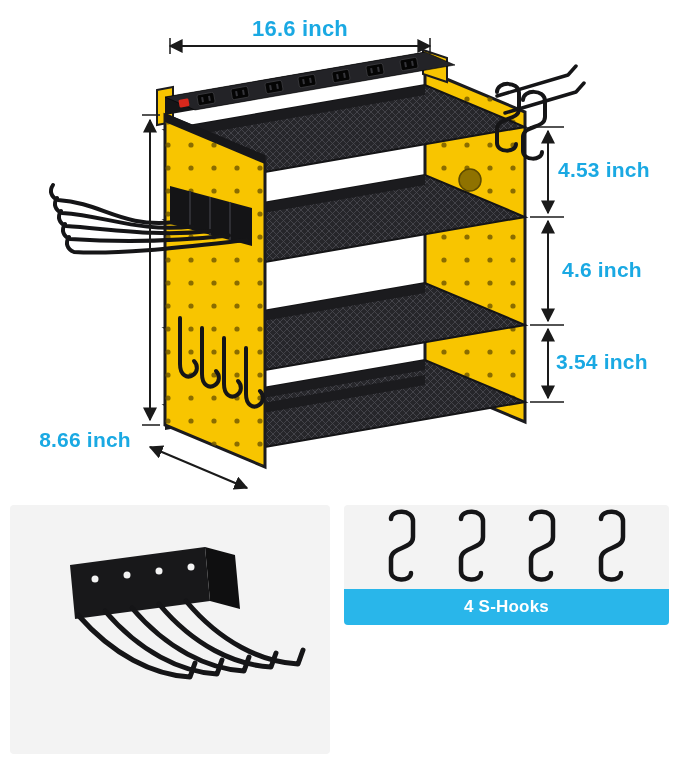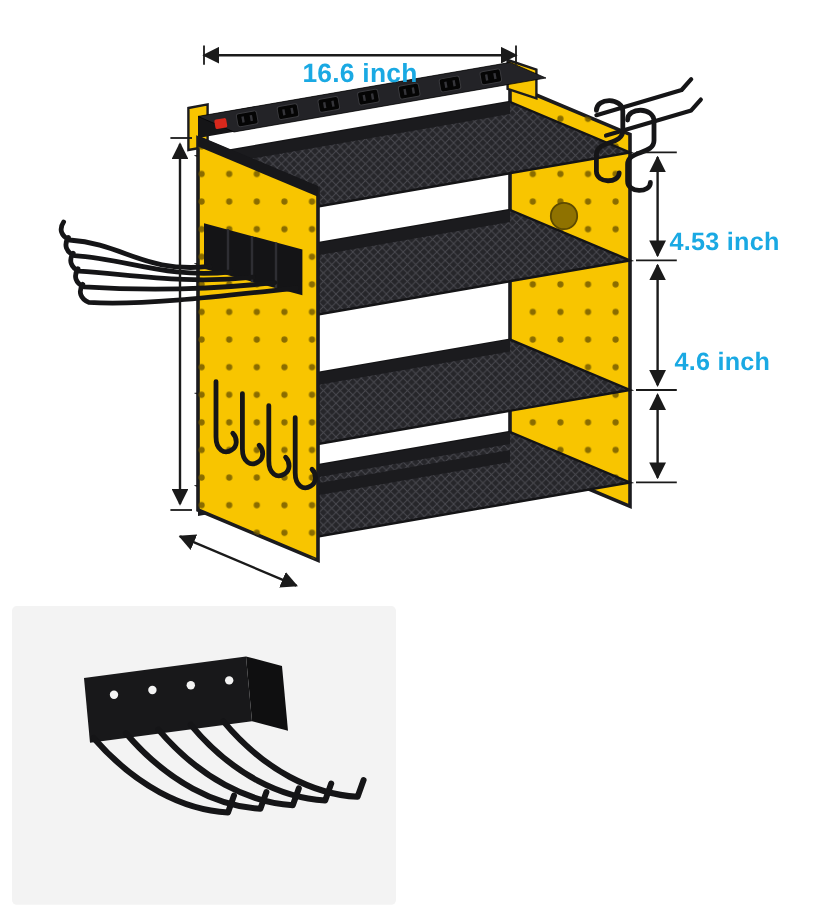--- a/index.html
+++ b/index.html
@@ -1,21 +1,21 @@
 <!DOCTYPE html>
 <html><head>
 <meta charset="utf-8">
 <style>
   html,body{margin:0;padding:0;background:#ffffff;}
   .page{position:relative;width:679px;height:764px;background:#ffffff;overflow:hidden;
         font-family:"Liberation Sans",sans-serif;}
   .hero{position:absolute;left:0;top:0;width:679px;height:500px;background:#ffffff;}
   .hero svg{position:absolute;left:0;top:0;}
   .dim-label{position:absolute;color:#1aa9e3;font-weight:bold;font-size:21px;
-             letter-spacing:0.2px;white-space:nowrap;margin-top:32px;}
+             letter-spacing:0.2px;white-space:nowrap;}
   .dim-center{text-align:center;}
   .dim-top{left:230px;top:16px;width:140px;font-size:22px;}
   .dim-left{left:28px;top:258px;width:118px;}
   .dim-bottom{left:26px;top:428px;width:118px;}
   .dim-r1{left:558px;top:158px;}
   .dim-r2{left:562px;top:258px;}
   .dim-r3{left:556px;top:350px;}
   .panel{position:absolute;background:#f3f3f3;border-radius:4px;overflow:hidden;}
   .panel svg{position:absolute;left:0;top:0;}
   .panel-left{left:10px;top:505px;width:320px;height:249px;}
@@ -167,35 +167,46 @@
 
         <line class="tick" x1="142" y1="115" x2="160" y2="115"></line>
         <line class="tick" x1="142" y1="425" x2="160" y2="425"></line>
         <line class="dimline" x1="150" y1="120" x2="150" y2="420" marker-start="url(#ah)" marker-end="url(#ah)"></line>
 
         <line class="dimline" x1="150" y1="447" x2="247" y2="488" marker-start="url(#ah)" marker-end="url(#ah)"></line>
       </g>
     </svg>
 
     <div class="dim-label dim-top dim-center">16.6 inch</div>
+    <div class="dim-label dim-bottom dim-center">8.66 inch</div>
     <div class="dim-label dim-r1">4.53 inch</div>
     <div class="dim-label dim-r2">4.6 inch</div>
+    <div class="dim-label dim-r3">3.54 inch</div>
   </div>
 
   <div class="panel panel-left">
     <svg width="320" height="212" viewBox="0 0 320 212">
       <polygon points="195,42 225,50 230,104 200,96" fill="#0f0f10"></polygon>
       <polygon points="60,60 195,42 200,96 65,114" fill="#18181a"></polygon>
       <circle cx="85" cy="74" r="3.5" fill="#f3f3f3"></circle>
       <circle cx="117" cy="70" r="3.5" fill="#f3f3f3"></circle>
       <circle cx="149" cy="66" r="3.5" fill="#f3f3f3"></circle>
       <circle cx="181" cy="62" r="3.5" fill="#f3f3f3"></circle>
       <path class="wire" stroke-width="5" d="M68,110 C103,150 143,170 180,172 l5,-14"></path>
       <path class="wire" stroke-width="5" d="M95,106 C130,147 171,167 207,169 l5,-14"></path>
       <path class="wire" stroke-width="5" d="M122,103 C157,144 198,164 234,166 l5,-14"></path>
       <path class="wire" stroke-width="5" d="M149,99 C184,141 225,160 261,162 l5,-14"></path>
       <path class="wire" stroke-width="5" d="M176,96 C211,138 252,157 288,159 l5,-14"></path>
     </svg>
   </div>
 
+  <div class="panel panel-rt">
+    <svg width="325" height="84" viewBox="0 0 325 84">
+      <path class="wire" stroke-width="4.5" d="M47,14 C47,4 69,4 69,16 L69,32 C69,45 47,41 47,54 L47,66 C47,77 67,77 67,68"></path>
+      <path class="wire" stroke-width="4.5" d="M117,14 C117,4 139,4 139,16 L139,32 C139,45 117,41 117,54 L117,66 C117,77 137,77 137,68"></path>
+      <path class="wire" stroke-width="4.5" d="M187,14 C187,4 209,4 209,16 L209,32 C209,45 187,41 187,54 L187,66 C187,77 207,77 207,68"></path>
+      <path class="wire" stroke-width="4.5" d="M257,14 C257,4 279,4 279,16 L279,32 C279,45 257,41 257,54 L257,66 C257,77 277,77 277,68"></path>
+    </svg>
+    <div class="label-bar">4 S-Hooks</div>
+  </div>
 
 
 </div>
 
 </body></html>

